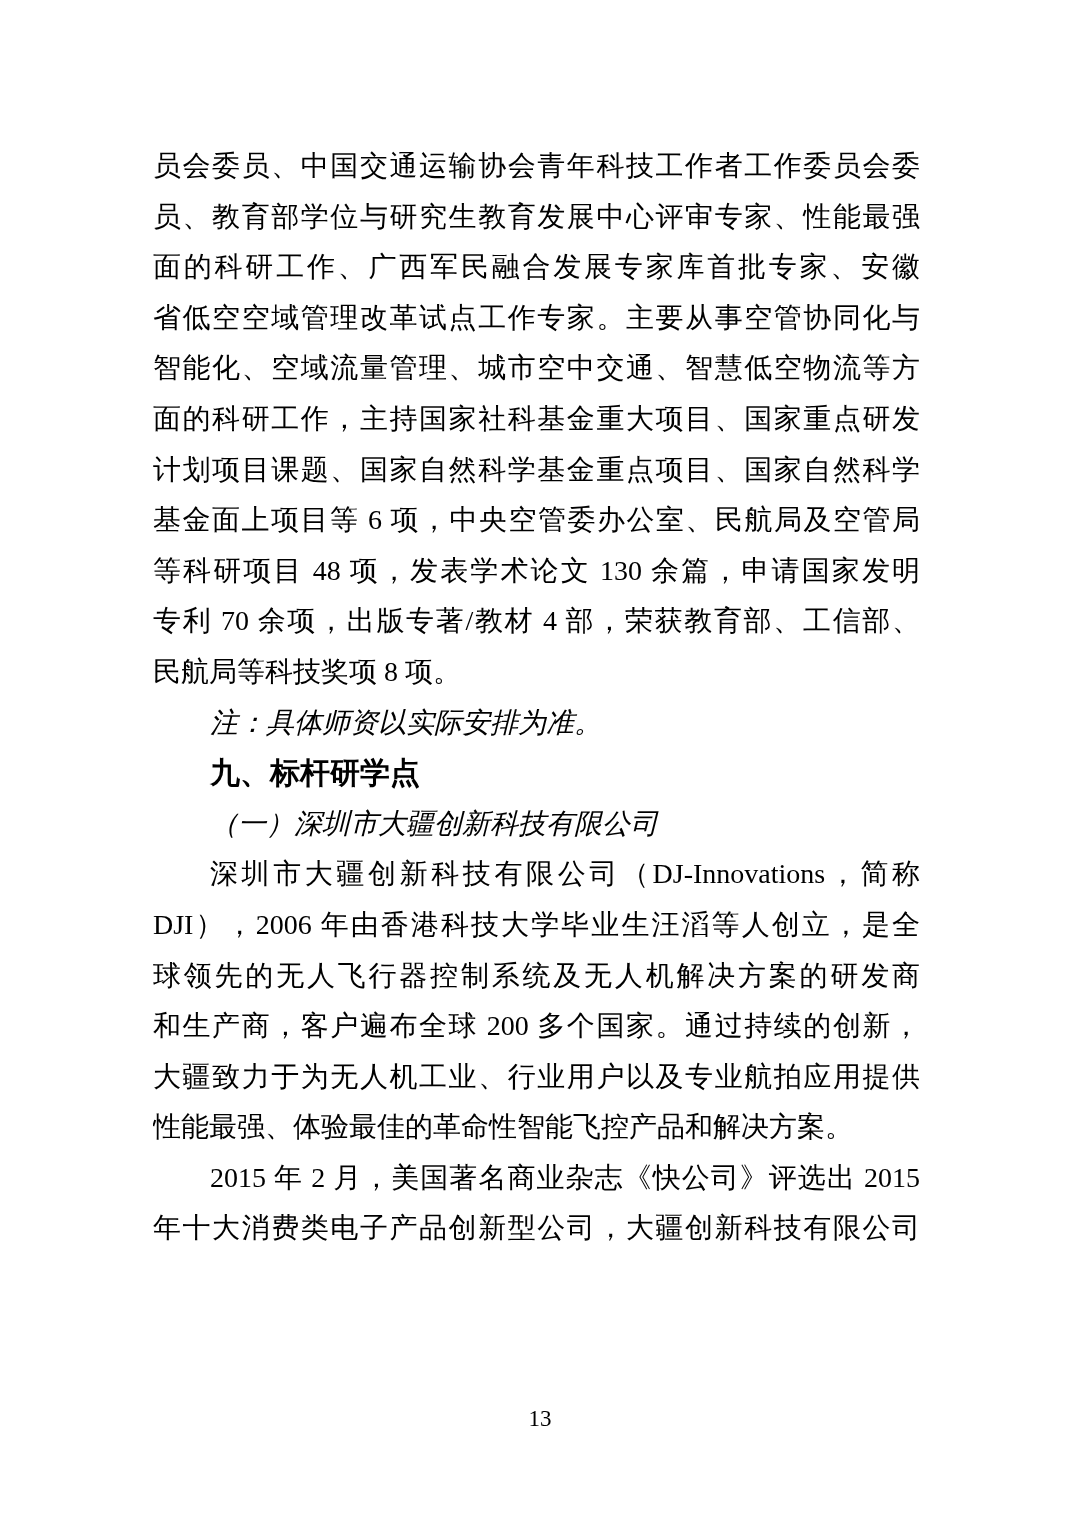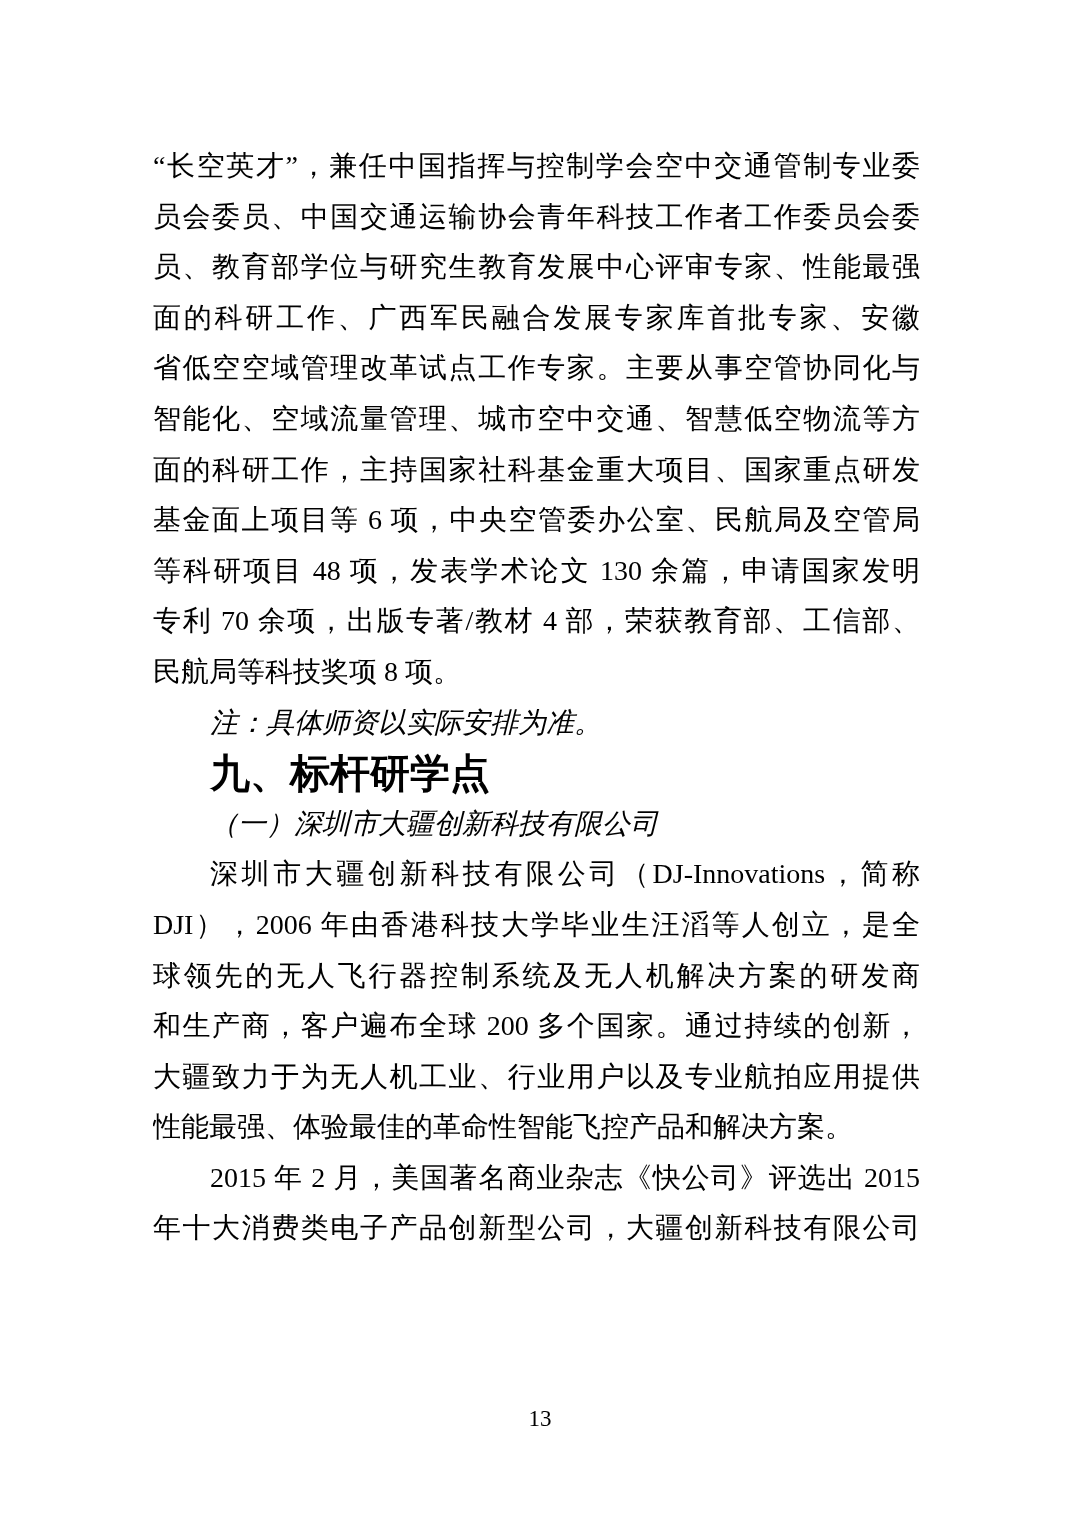--- a/index.html
+++ b/index.html
@@ -37,47 +37,47 @@
   }
   .line.indent {
     text-indent: 57px;
   }
   .line.kai {
     font-style: italic;
   }
   .line.heading {
     font-family: "Liberation Sans", "DejaVu Sans", sans-serif;
     font-weight: 700;
-    font-size: 40px;
+    font-size: 30px;
     font-style: normal;
   }
   .page-number {
     position: absolute;
     top: 1404px;
     left: 0;
     width: 100%;
     text-align: center;
     font-family: "Liberation Serif", "DejaVu Serif", serif;
     font-size: 23px;
     line-height: 30px;
     color: #000000;
   }
 </style>
 </head>
 <body>
 
 <div class="page">
   <div class="text-block">
-      <div class="line body justify">“长空英才”，兼任中国指挥与控制学会空中交通管制专业委</div>
       <div class="line body justify">员会委员、中国交通运输协会青年科技工作者工作委员会委</div>
       <div class="line body justify">员、教育部学位与研究生教育发展中心评审专家、性能最强</div>
       <div class="line body justify">面的科研工作、广西军民融合发展专家库首批专家、安徽</div>
       <div class="line body justify">省低空空域管理改革试点工作专家。主要从事空管协同化与</div>
       <div class="line body justify">智能化、空域流量管理、城市空中交通、智慧低空物流等方</div>
       <div class="line body justify">面的科研工作，主持国家社科基金重大项目、国家重点研发</div>
+      <div class="line body justify">计划项目课题、国家自然科学基金重点项目、国家自然科学</div>
       <div class="line body justify">基金面上项目等 6 项，中央空管委办公室、民航局及空管局</div>
       <div class="line body justify">等科研项目 48 项，发表学术论文 130 余篇，申请国家发明</div>
       <div class="line body justify">专利 70 余项，出版专著/教材 4 部，荣获教育部、工信部、</div>
       <div class="line body">民航局等科技奖项 8 项。</div>
       <div class="line kai indent">注：具体师资以实际安排为准。</div>
       <div class="line heading indent">九、标杆研学点</div>
       <div class="line kai indent">（一）深圳市大疆创新科技有限公司</div>
       <div class="line body indent justify">深圳市大疆创新科技有限公司（DJ-Innovations，简称</div>
       <div class="line body justify">DJI），2006 年由香港科技大学毕业生汪滔等人创立，是全</div>
       <div class="line body justify">球领先的无人飞行器控制系统及无人机解决方案的研发商</div>

